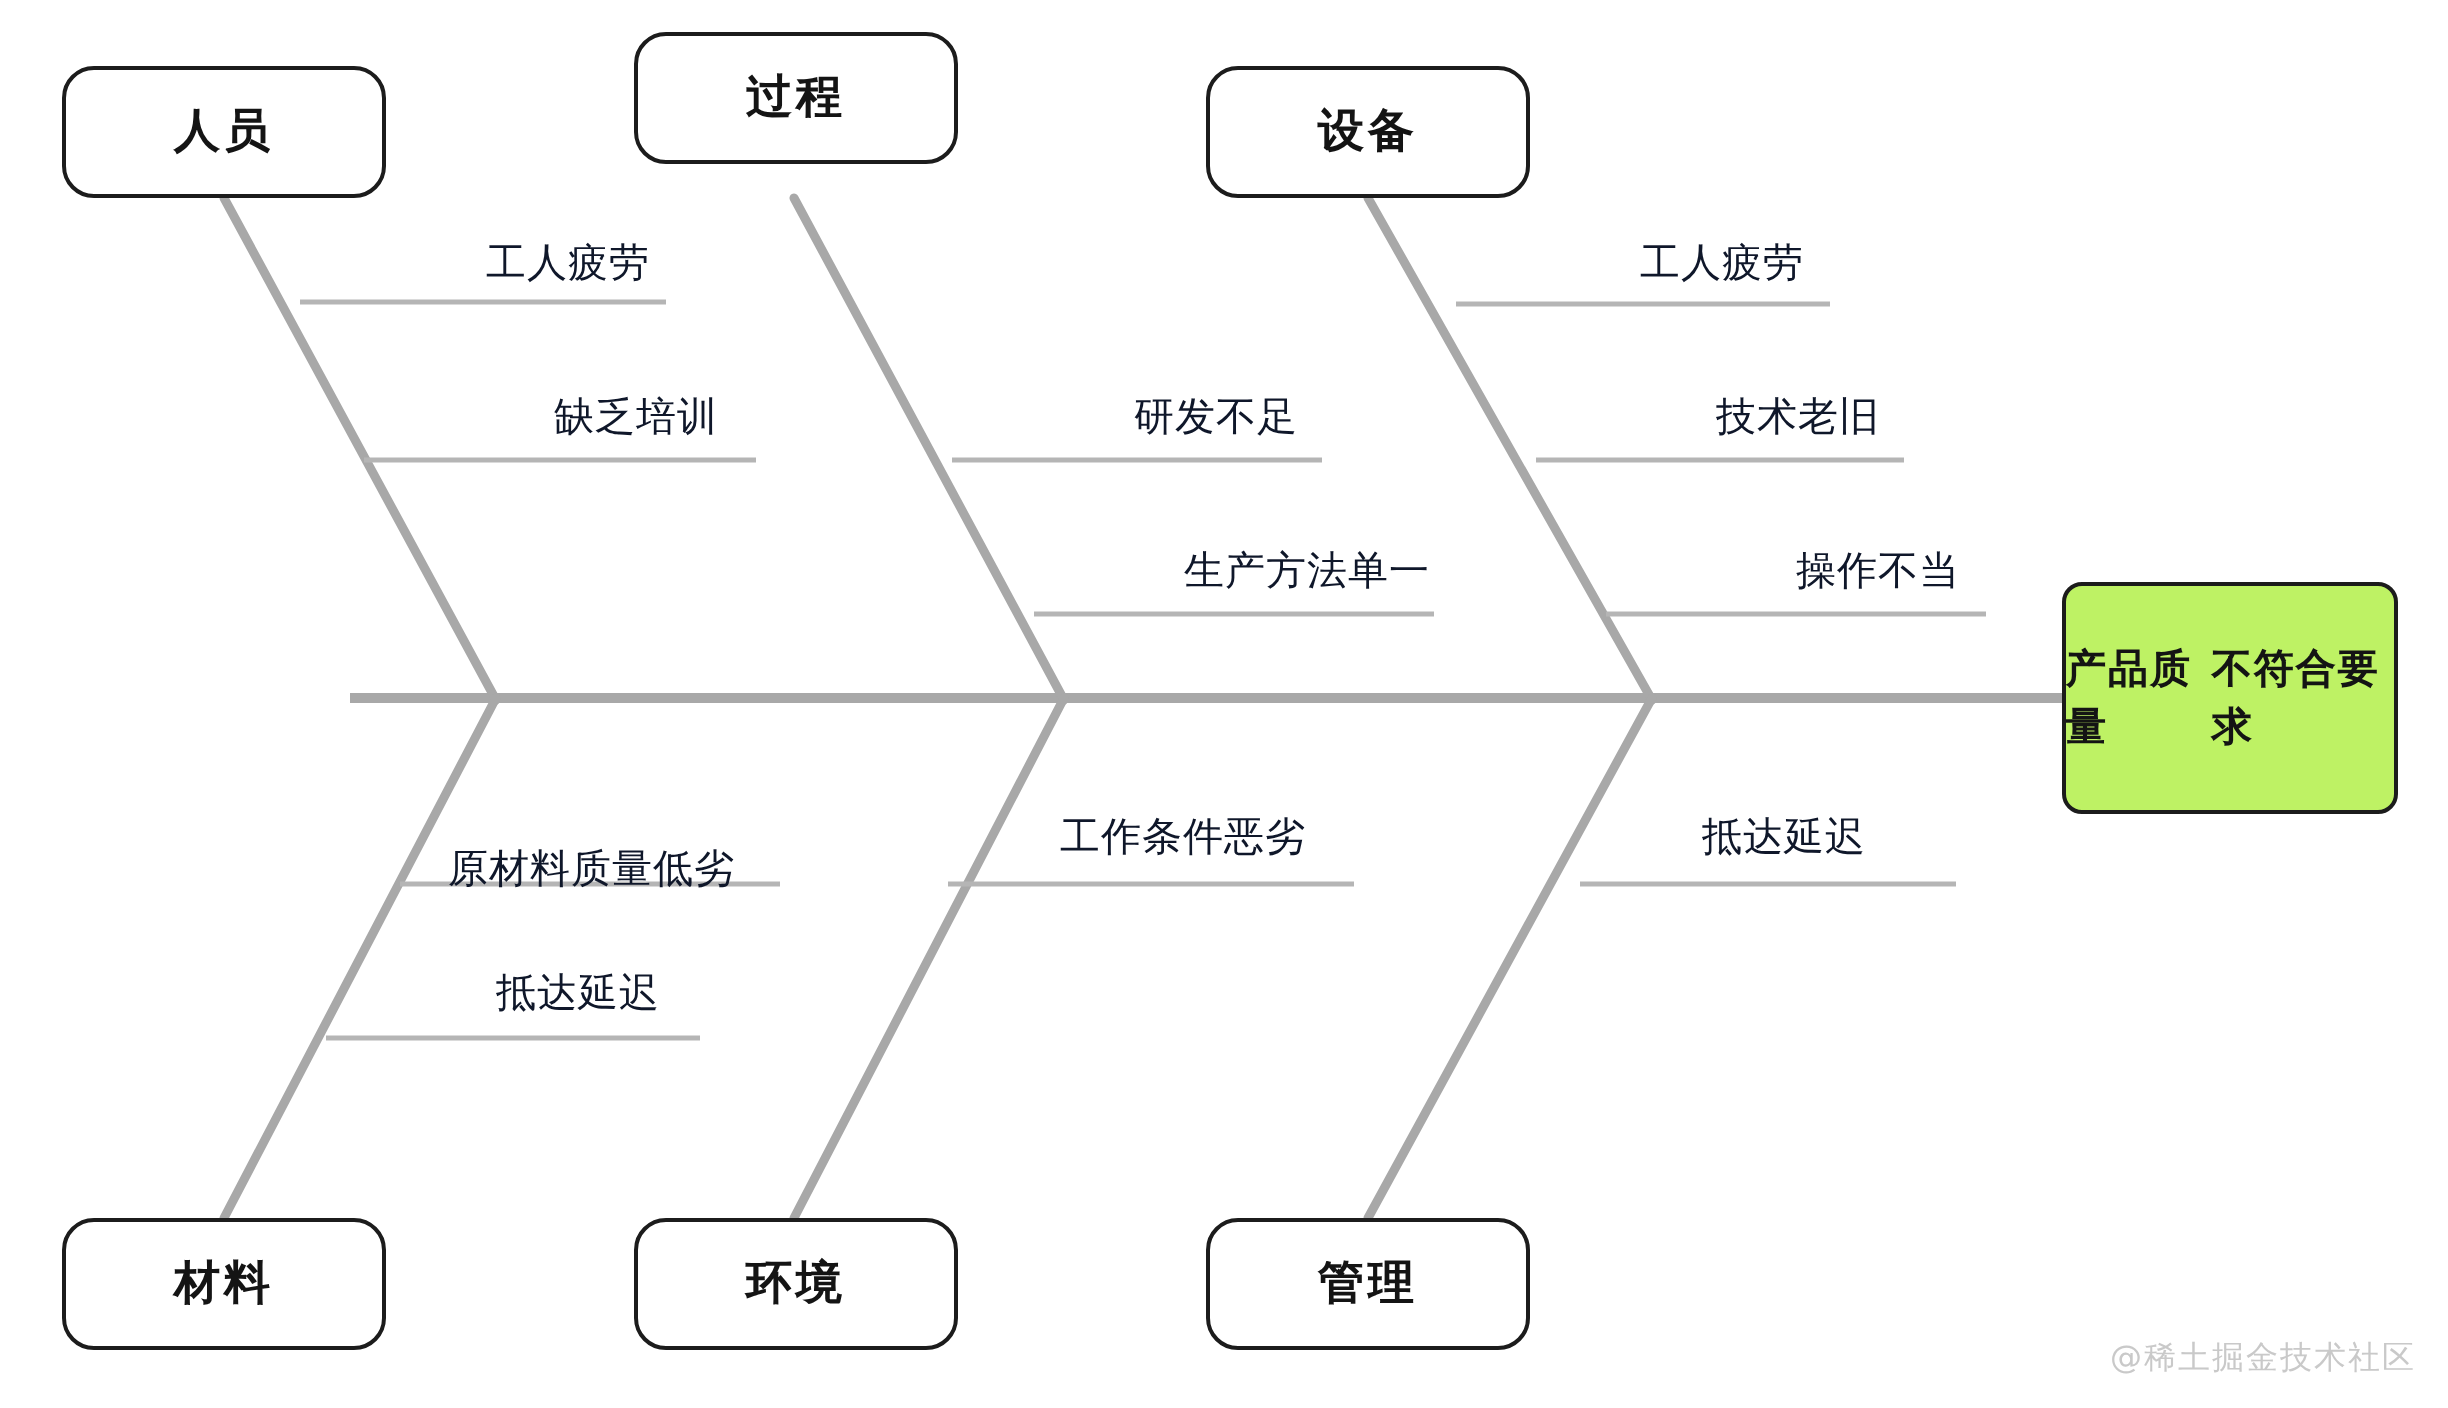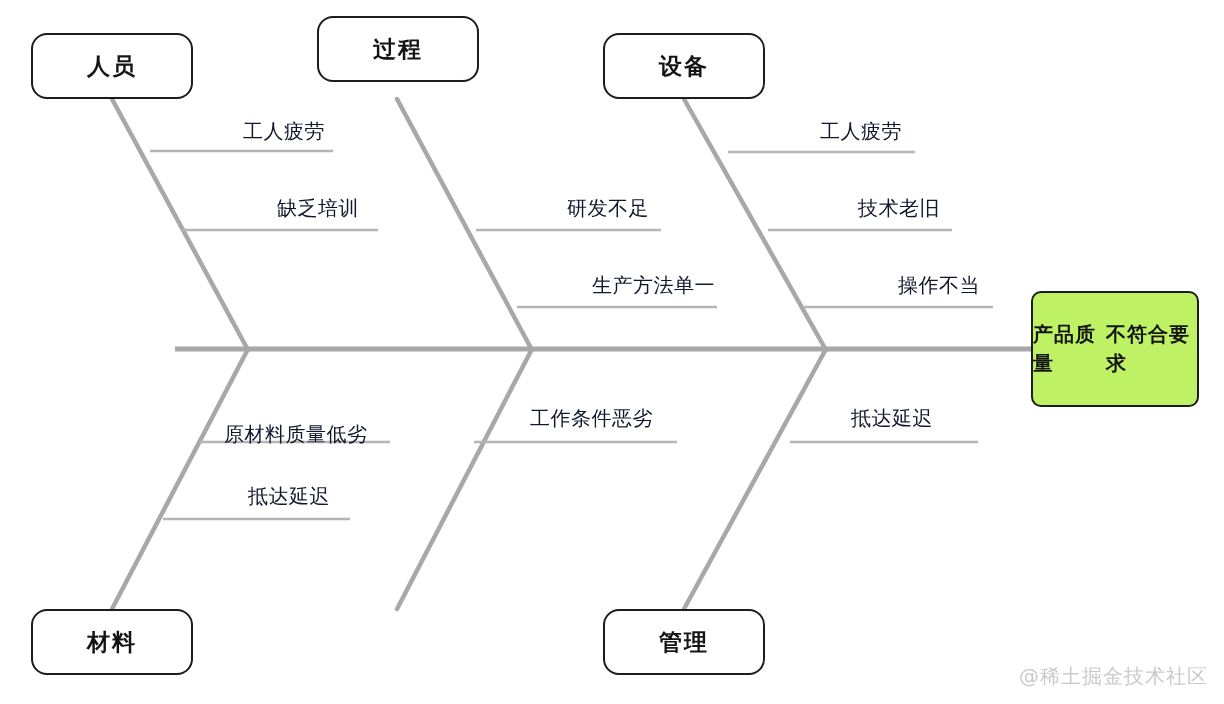--- a/index.html
+++ b/index.html
@@ -75,21 +75,21 @@
     color: #0f172a;
     white-space: nowrap;
     letter-spacing: 0.5px;
     line-height: 1;
     pointer-events: auto;
   }
   .watermark {
     position: absolute;
     right: 16px;
     bottom: 14px;
-    font-size: 20px;
+    font-size: 16px;
     color: #c9c9c9;
     white-space: nowrap;
     letter-spacing: 1px;
     pointer-events: none;
   }
 </style>
 </head>
 <body>
 
 <div id="canvas">
@@ -132,20 +132,23 @@
     <div class="cat-box" style="left:317px; top:16px; width:162px; height:66px;">
       <span>过程</span>
     </div>
     <div class="cat-box" style="left:603px; top:33px; width:162px; height:66px;">
       <span>设备</span>
     </div>
 
     <div class="cat-box" style="left:31px; top:609px; width:162px; height:66px;text-align:center;">
       <span>材料</span>
     </div>
+    <div class="cat-box" style="left:317px; top:609px; width:162px; height:66px;">
+      <span>环境</span>
+    </div>
     <div class="cat-box" style="left:603px; top:609px; width:162px; height:66px;justify-content:center;">
       <span>管理</span>
     </div>
 
     <div class="head-box" style="left:1031px; top:291px; width:168px; height:116px;">
       <span>产品质量</span>
       <span>不符合要求</span>
     </div>
 
     <div class="cause-label" style="left:243px; top:121px;">

